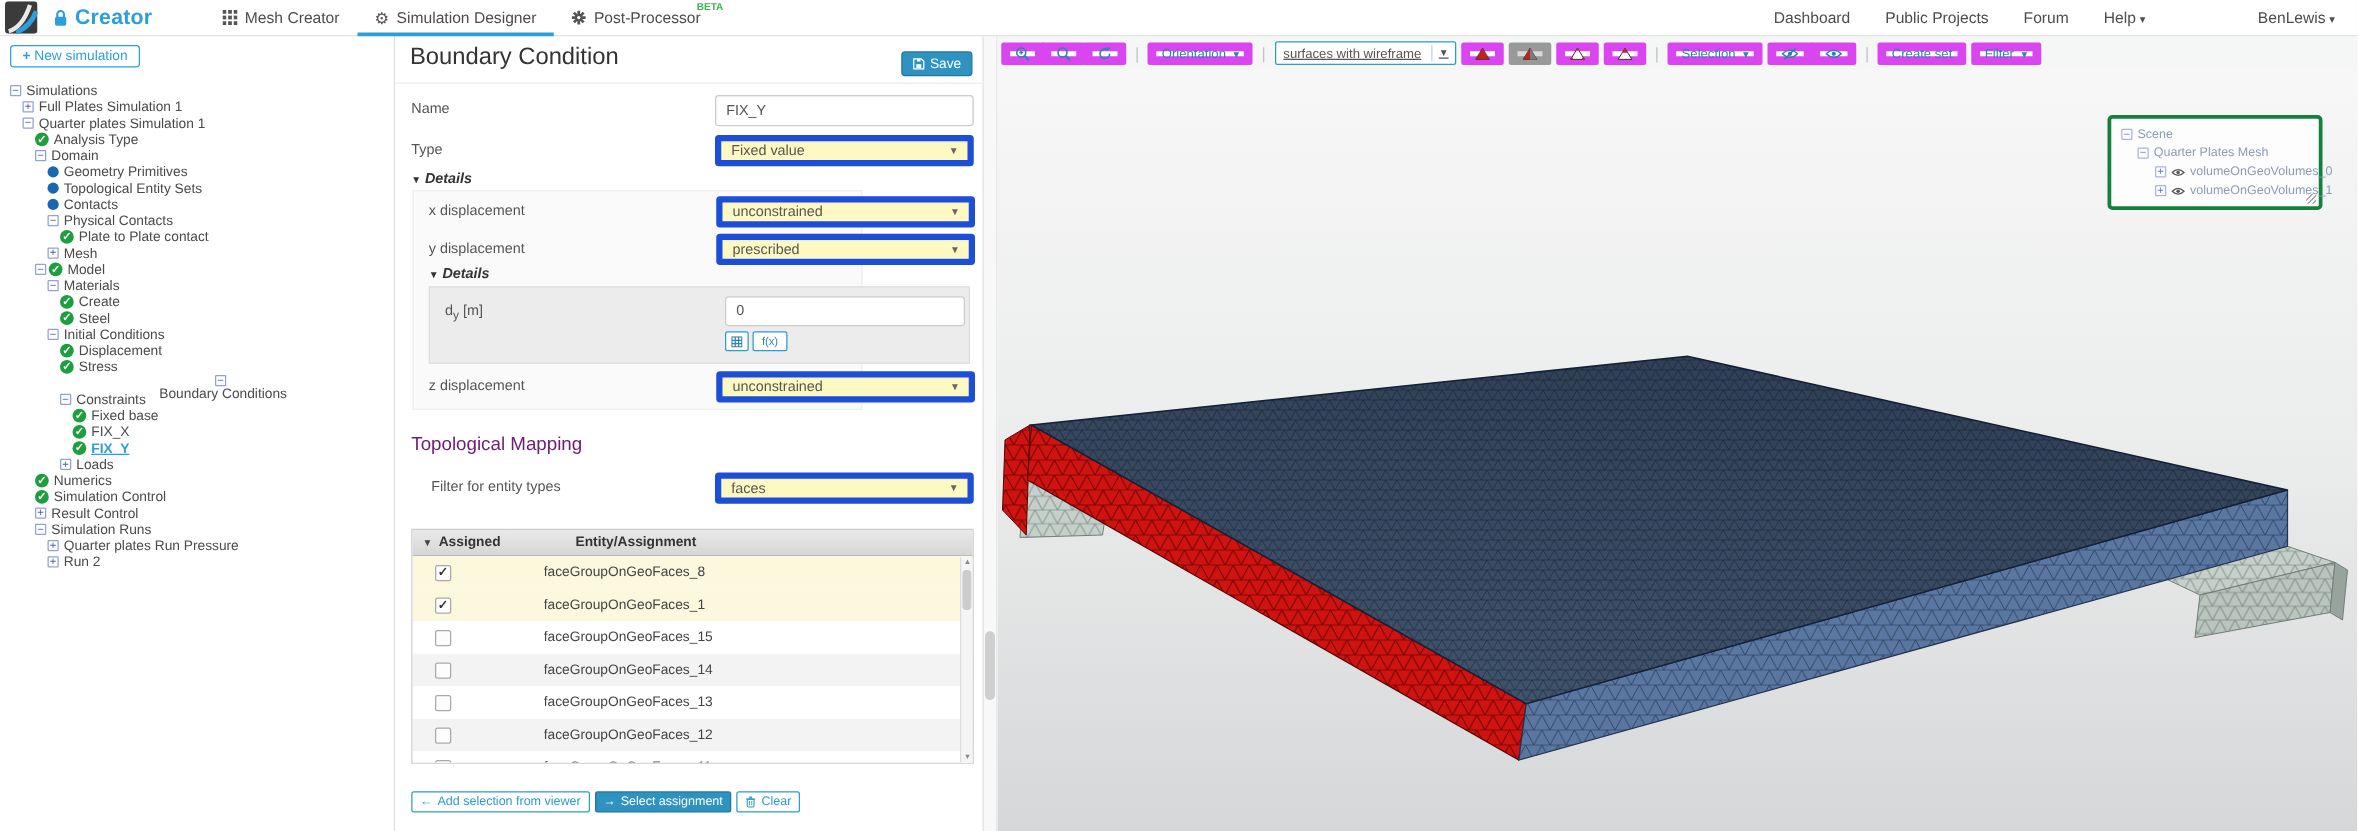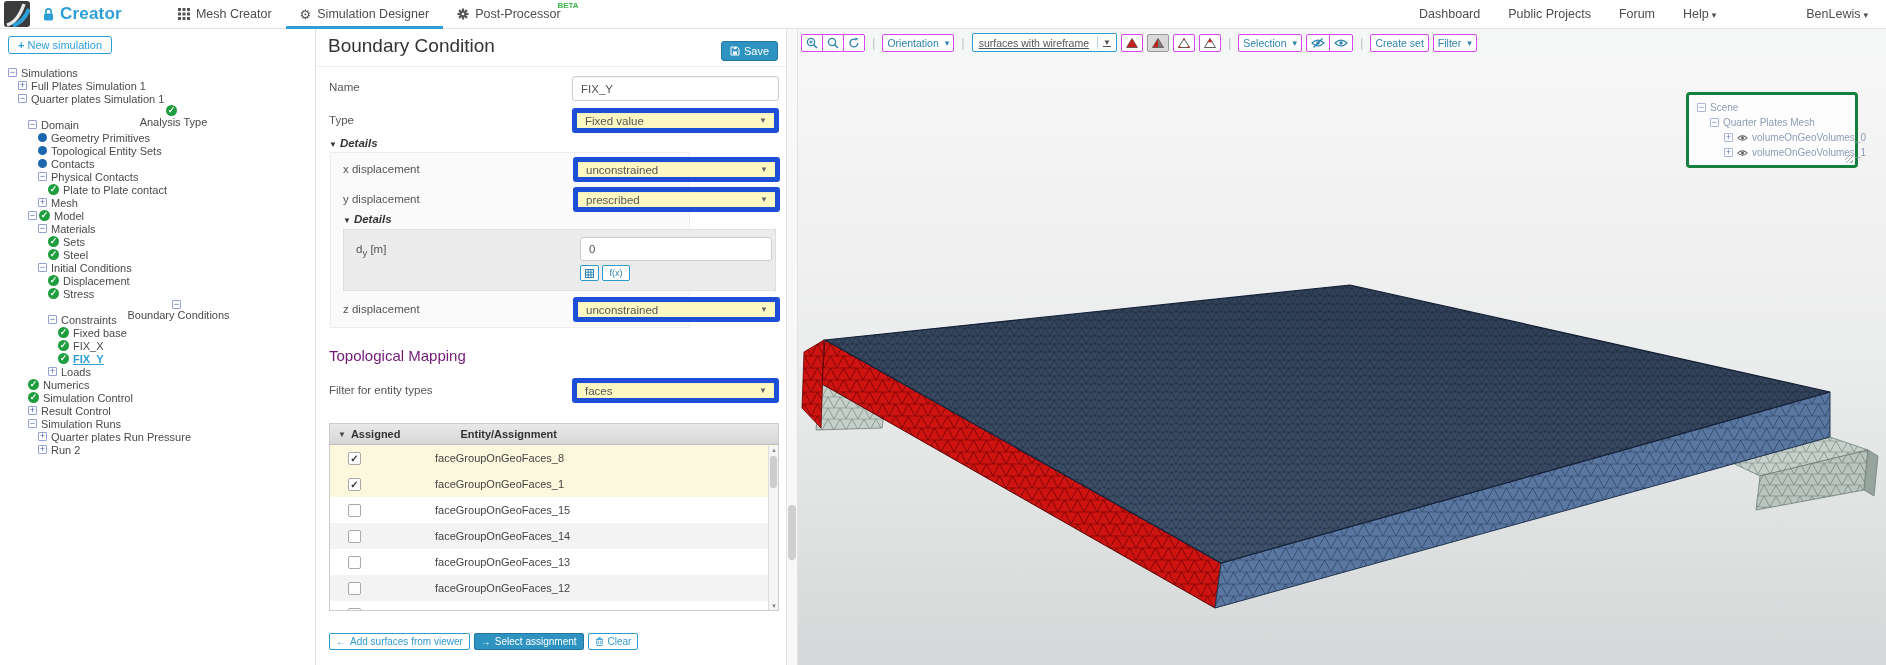--- a/index.html
+++ b/index.html
@@ -89,21 +89,21 @@
   .act-btn.primary { background:#2e93c0; color:#fff; border-color:#23779e; }
 
   
   .gutter { position:absolute; left:786px; top:29px; width:12px; height:636px; background:#f8f8f8;
     border-left:1px solid #e2e2e2; border-right:1px solid #e2e2e2; }
   .gthumb { position:absolute; left:1px; top:476px; width:8px; height:55px; background:#cfcfcf; border-radius:4px; }
 
   
   .viewer { position:absolute; left:798px; top:29px; width:1088px; height:636px; background:#f5f6f6; }
   .vtoolbar { position:absolute; left:0; top:0; width:100%; height:27px; display:flex; align-items:center; gap:4px; padding-left:3px; z-index:5; }
-  .vbtn { height:18px; min-width:18px; padding:0 4px; border:1px solid #d946ef; border-radius:2px; background:#fff; color:#2d84ad;
+  .vbtn { height:18px; min-width:18px; padding:0 4px; border:7px solid #d946ef; border-radius:2px; background:#fff; color:#2d84ad;
     font-size:10.5px; display:inline-flex; align-items:center; justify-content:center; gap:3px; cursor:pointer; }
   .vbtn.pressed { background:#d9d9d9; border-color:#999; }
   .btn-group { display:flex; }
   .btn-group .vbtn + .vbtn { margin-left:-1px; border-radius:0 2px 2px 0; }
   .btn-group .vbtn:first-child { border-radius:2px 0 0 2px; }
   .vsep { color:#c4c4c4; font-size:13px; margin:0 3px; }
   .vselect { height:19px; border:1px solid #2d9ad0; border-radius:2px; background:#fff; font-size:10.5px; color:#555;
     display:inline-flex; align-items:center; padding-left:6px; cursor:pointer;text-decoration:underline; }
   .vselect .sel-caret { margin-left:8px; font-size:8px; color:#555; border-left:1px solid #bcd6e6; padding:2px 5px; }
   .canvas-wrap { position:absolute; left:0; top:27px; width:1088px; height:609px; }
@@ -191,21 +191,21 @@
           <span class="tlabel">Simulations</span>
         </div>
         <div class="trow" style="padding-left: 18px;">
           <span class="tico plus"></span>
           <span class="tlabel">Full Plates Simulation 1</span>
         </div>
         <div class="trow" style="padding-left: 18px;">
           <span class="tico minus"></span>
           <span class="tlabel">Quarter plates Simulation 1</span>
         </div>
-        <div class="trow" style="padding-left: 28px; flex-direction: column;">
+        <div class="trow" style="padding-left: 28px;">
           <span class="tico check"></span>
           <span class="tlabel">Analysis Type</span>
         </div>
         <div class="trow" style="padding-left: 28px;">
           <span class="tico minus"></span>
           <span class="tlabel">Domain</span>
         </div>
         <div class="trow" style="padding-left: 38px;">
           <span class="tico dot"></span>
           <span class="tlabel">Geometry Primitives</span>
@@ -234,21 +234,21 @@
           <span class="tico minus"></span>
           <span class="tico check"></span>
           <span class="tlabel">Model</span>
         </div>
         <div class="trow" style="padding-left: 38px;">
           <span class="tico minus"></span>
           <span class="tlabel">Materials</span>
         </div>
         <div class="trow" style="padding-left: 48px;">
           <span class="tico check"></span>
-          <span class="tlabel">Sets</span>
+          <span class="tlabel">Create</span>
         </div>
         <div class="trow" style="padding-left: 48px;">
           <span class="tico check"></span>
           <span class="tlabel">Steel</span>
         </div>
         <div class="trow" style="padding-left: 38px;">
           <span class="tico minus"></span>
           <span class="tlabel">Initial Conditions</span>
         </div>
         <div class="trow" style="padding-left: 48px;">
@@ -369,21 +369,21 @@
       </div>
 
       <span class="flabel" style="left:12px; top:150px;">z displacement</span>
       <div class="selbox" style="left:242px; top:144px;">
         <span>unconstrained</span>
           <span class="sel-caret">▼</span>
       </div>
     </div>
 
     <div class="topo-h">Topological Mapping</div>
-    <span class="flabel" style="top:355px;">Filter for entity types</span>
+    <span class="flabel" style="top:355px;margin-left:16px;">Filter for entity types</span>
     <div class="selbox" style="top:349px;">
       <span>faces</span>
         <span class="sel-caret">▼</span>
     </div>
 
     <div class="table">
       <div class="thead">
         <span class="tri">▼</span>
         <span>Assigned</span>
         <span class="c2">Entity/Assignment</span>
@@ -421,21 +421,21 @@
       <div class="tscroll">
         <span class="tarrow" style="top:1px;">▲</span>
         <div class="tthumb"></div>
         <span class="tarrow" style="bottom:1px;">▼</span>
       </div>
     </div>
 
     <div class="btn-row">
       <button class="act-btn">
         <span>←</span>
-          <span>Add surfaces from viewer</span>
+          <span>Add selection from viewer</span>
       </button>
       <button class="act-btn primary">
         <span>→</span>
           <span>Select assignment</span>
       </button>
       <button class="act-btn">
         <svg width="9" height="11" viewBox="0 0 10 11">
           <rect x="2" y="3" width="6" height="7" rx="1" fill="none" stroke="#2d9ad0"></rect>
           <line x1="1" y1="3" x2="9" y2="3" stroke="#2d9ad0"></line>
           <rect x="3.8" y="0.8" width="2.4" height="1.6" fill="#2d9ad0"></rect>

